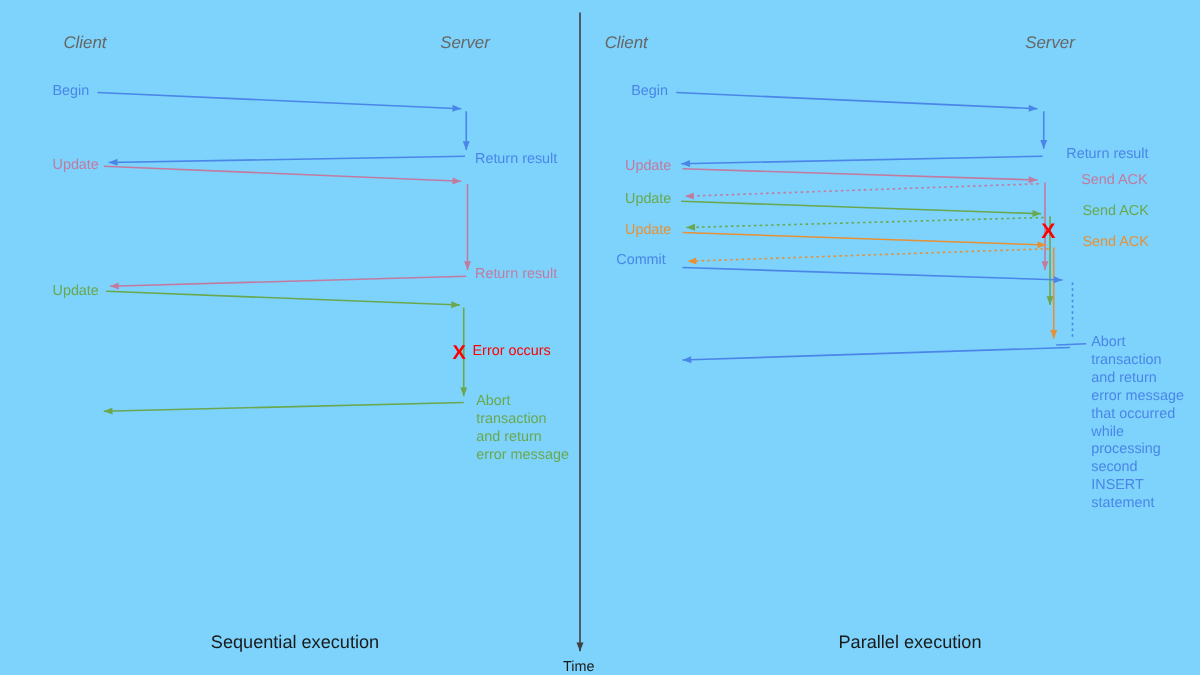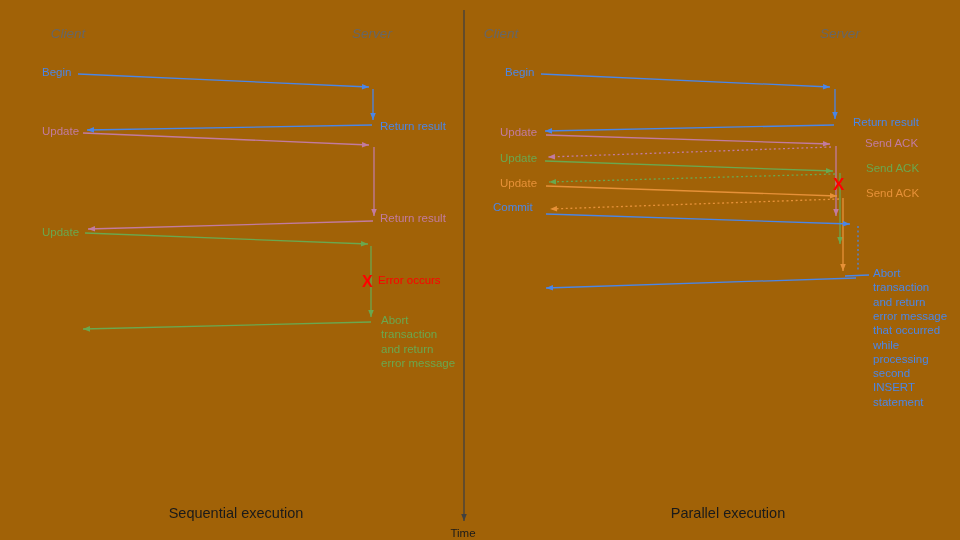--- a/index.html
+++ b/index.html
@@ -5,21 +5,21 @@
   html, body {
     margin: 0;
     padding: 0;
     background: #ffffff;
     font-family: "Liberation Sans", sans-serif;
   }
   .canvas {
     position: relative;
     width: 960px;
     height: 540px;
-    background: #a16207;
+    background: #7dd3fc;
     overflow: hidden;
   }
   svg text {
     font-family: "Liberation Sans", sans-serif;
   }
 </style>
 </head>
 <body>
 
 <div class="canvas">

